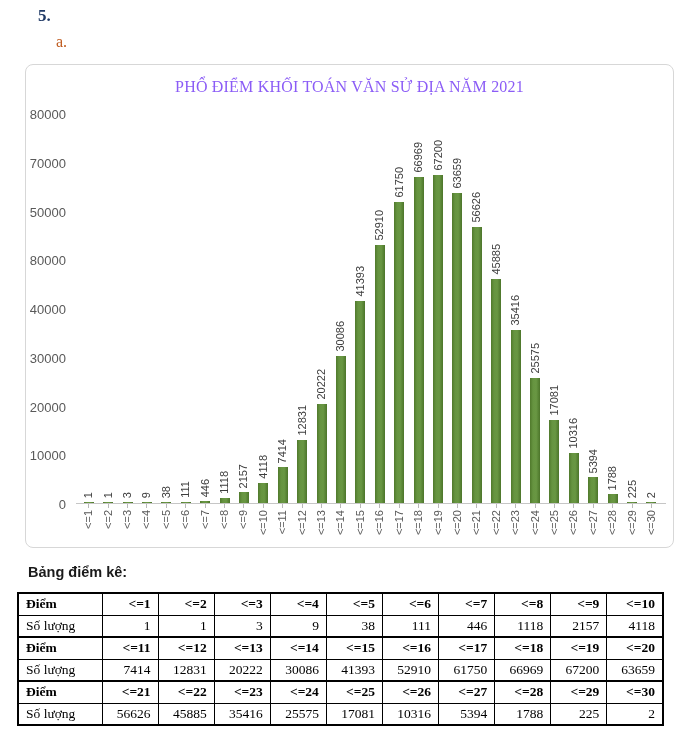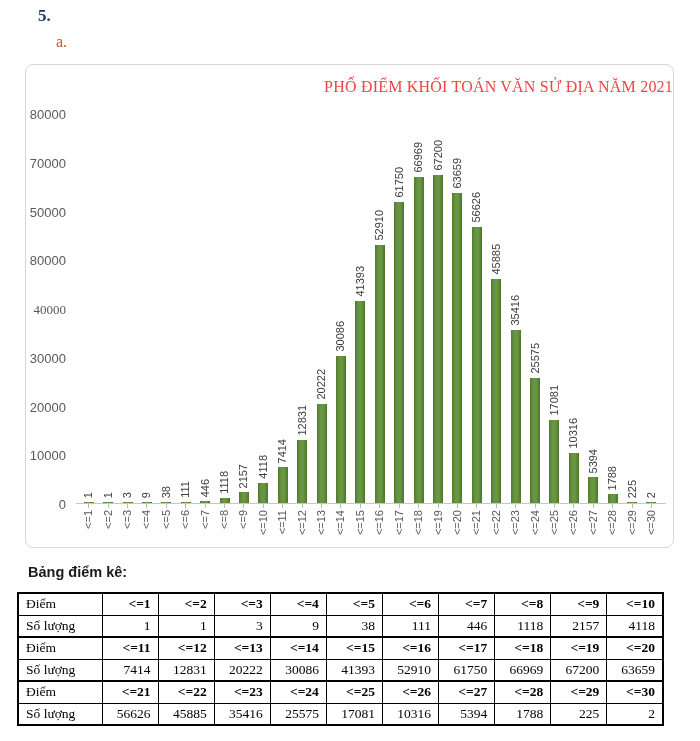--- a/index.html
+++ b/index.html
@@ -23,22 +23,22 @@
   }
   .h2 .num { margin-right: 13px; }
 
   
   .chart-frame {
     position: absolute; left: 25px; top: 64px; width: 649px; height: 484px;
     background: #fff; border: 1px solid #d7d7d7; border-radius: 8px;
   }
   .chart-title {
     position: absolute; left: 0; top: 13px; width: 100%;
-    text-align: right; font-family: "Liberation Serif", serif;
-    font-size: 16px; color: #ef4444; letter-spacing: 0.2px;
+    text-align: center; font-family: "Liberation Serif", serif;
+    font-size: 16px; color: #8b5cf6; letter-spacing: 0.2px;
   }
 
   
   .y-axis {
     position: absolute; left: 0; top: 48px; width: 48px; height: 390px;
   }
   .y-tick-label {
     position: absolute; right: 8px; font-size: 13px; color: #595959;
     line-height: 1;
   }
@@ -81,40 +81,40 @@
     font-family: "Liberation Serif", serif; font-size: 13.5px; color: #000;
     border: 2px solid #000;
   }
   table.stats td {
     border: 1px solid #000; padding: 2px 7px; height: 22px;
     text-align: right; overflow: hidden;
   }
   table.stats td.row-label { text-align: left; }
   table.stats col.label-col { width: 84px; }
   table.stats tr.score-row td { font-weight: 700; border-top: 2px solid #000; }
-  table.stats tr.score-row td.row-label { font-weight: 400; }
+  table.stats tr.score-row td.row-label { font-weight: 700; }
 </style>
 </head>
 <body>
 
 <div class="h1">
   <span class="num">5.</span>
 </div>
 <div class="h2">
   <span class="num">a.</span>
 </div>
 
 <div class="chart-frame">
   <div class="chart-title">PHỔ ĐIỂM KHỐI TOÁN VĂN SỬ ĐỊA NĂM 2021</div>
   <div class="y-axis" id="y-axis">
       <div class="y-tick-label" style="top: 385px;">0</div>
       <div class="y-tick-label" style="top: 336.25px;">10000</div>
       <div class="y-tick-label" style="top: 287.5px;">20000</div>
       <div class="y-tick-label" style="top: 238.75px;">30000</div>
-      <div class="y-tick-label" style="top: 190px; font-family: Liberation Serif, serif;">40000</div>
+      <div class="y-tick-label" style="top: 190px;">40000</div>
       <div class="y-tick-label" style="top: 141.25px;">80000</div>
       <div class="y-tick-label" style="top: 92.5px;">50000</div>
       <div class="y-tick-label" style="top: 43.75px;">70000</div>
       <div class="y-tick-label" style="top: -5px;">80000</div>
     </div>
   <div class="bars" id="bars">
       <div class="bar-col">
         <div class="vtext bar-value">1</div>
         <div class="bar" style="height: 1px;"></div>
       </div>

